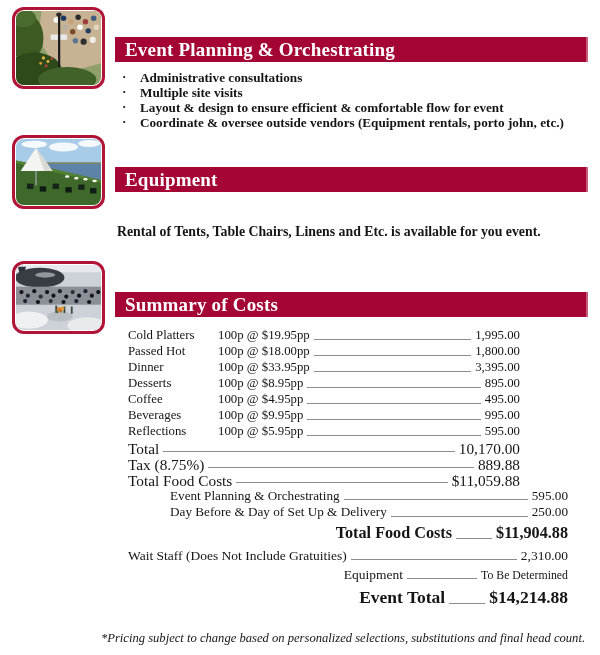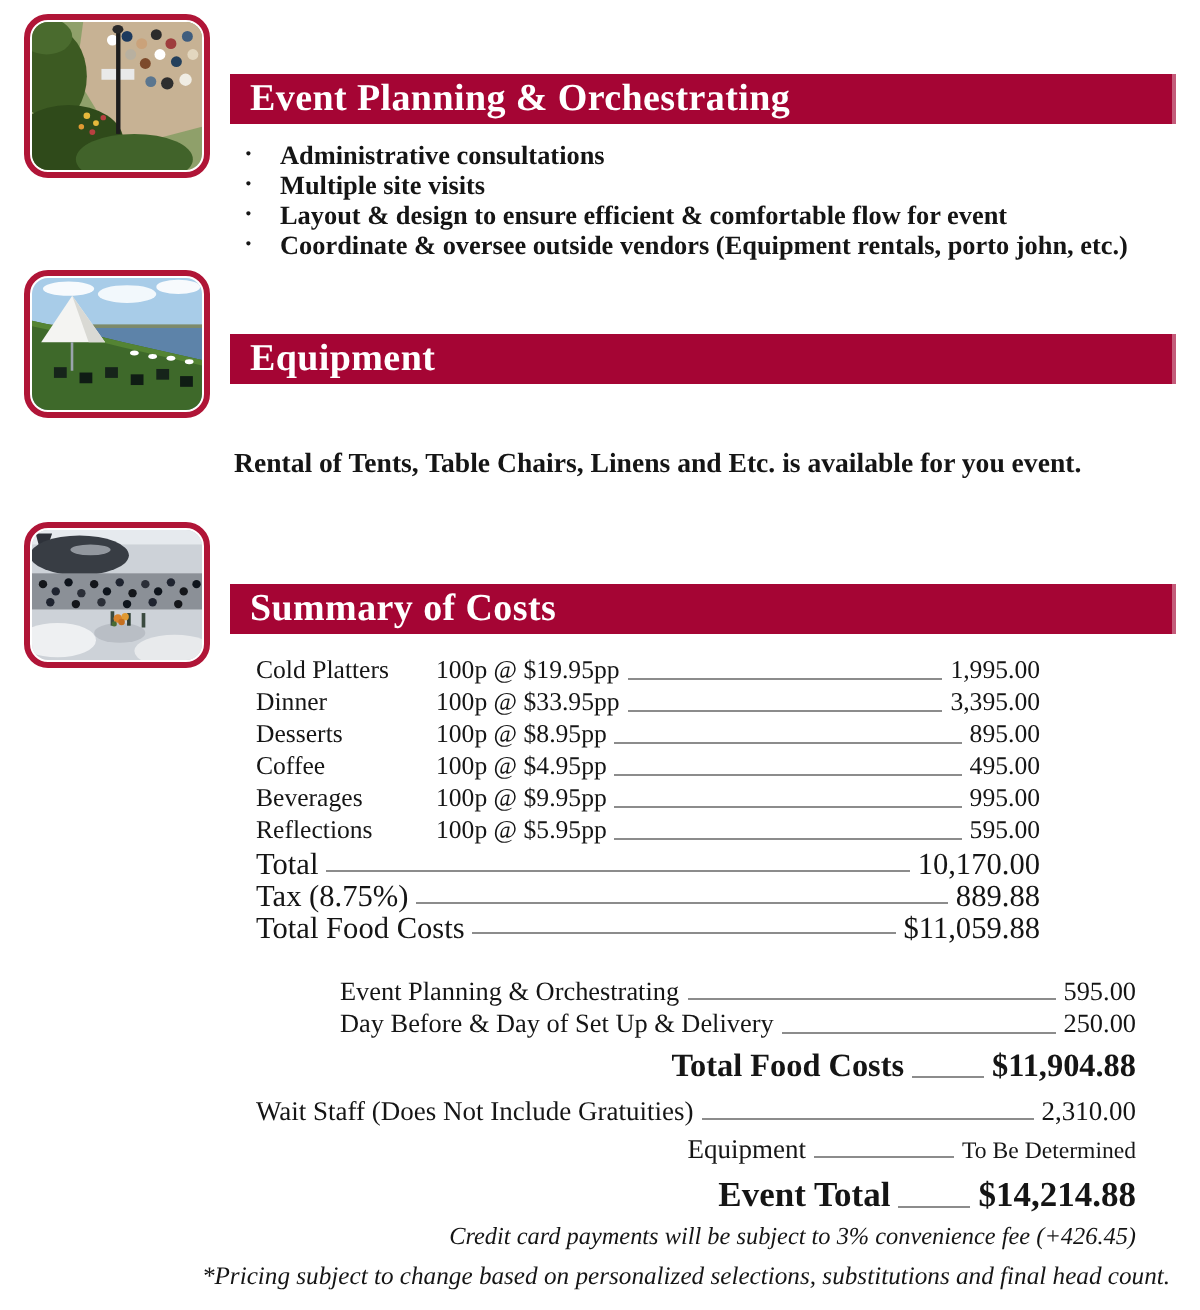--- a/index.html
+++ b/index.html
@@ -194,20 +194,26 @@
 </div>
 
 <div class="food-table">
   <div class="frow">
     <span class="lbl">Cold Platters</span>
       <span class="qty">100p @ $19.95pp</span>
       <span class="leader"></span>
       <span class="val">1,995.00</span>
   </div>
   <div class="frow">
+    <span class="lbl">Passed Hot</span>
+      <span class="qty">100p @ $18.00pp</span>
+      <span class="leader"></span>
+      <span class="val">1,800.00</span>
+  </div>
+  <div class="frow">
     <span class="lbl">Dinner</span>
       <span class="qty">100p @ $33.95pp</span>
       <span class="leader"></span>
       <span class="val">3,395.00</span>
   </div>
   <div class="frow">
     <span class="lbl">Desserts</span>
       <span class="qty">100p @ $8.95pp</span>
       <span class="leader"></span>
       <span class="val">895.00</span>
@@ -274,16 +280,15 @@
   <div class="equip-row">
     <span class="lbl">Equipment</span>
       <span class="leader w70"></span>
       <span class="small-val">To Be Determined</span>
   </div>
   <div class="event-row">
     <span class="lbl">Event Total</span>
       <span class="leader short"></span>
       <span class="val">$14,214.88</span>
   </div>
-  <div class="credit">Credit card payments will be subject to 3% convenience fee (+426.45)</div>
 </div>
 
 <div class="footer">*Pricing subject to change based on personalized selections, substitutions and final head count.</div>
 
 </body></html>

